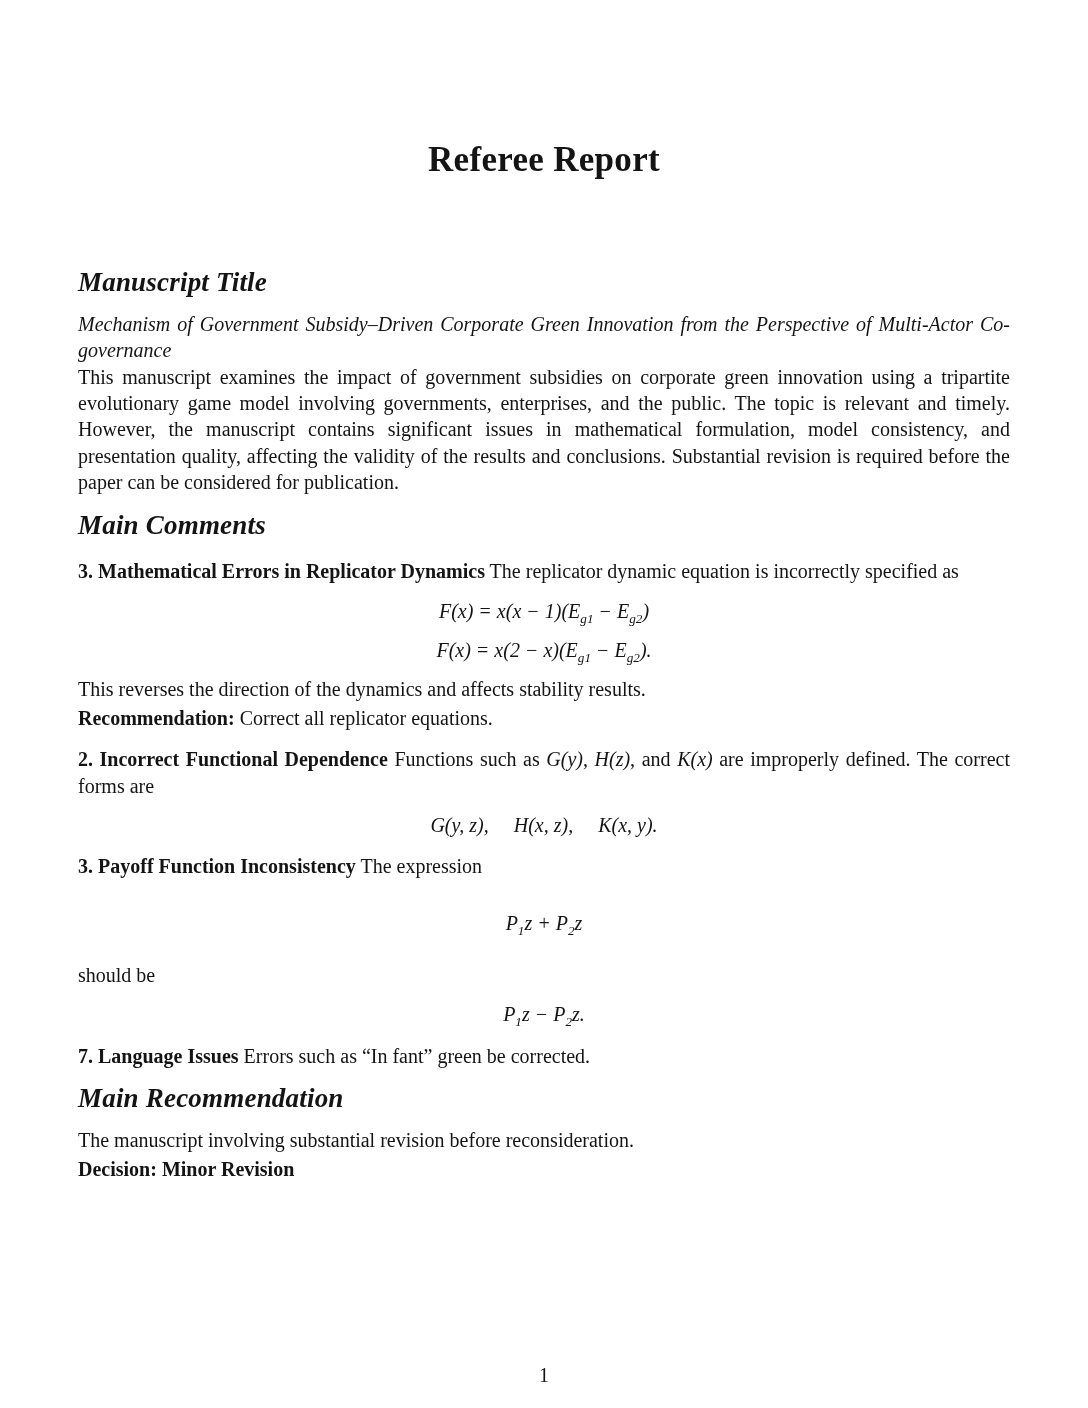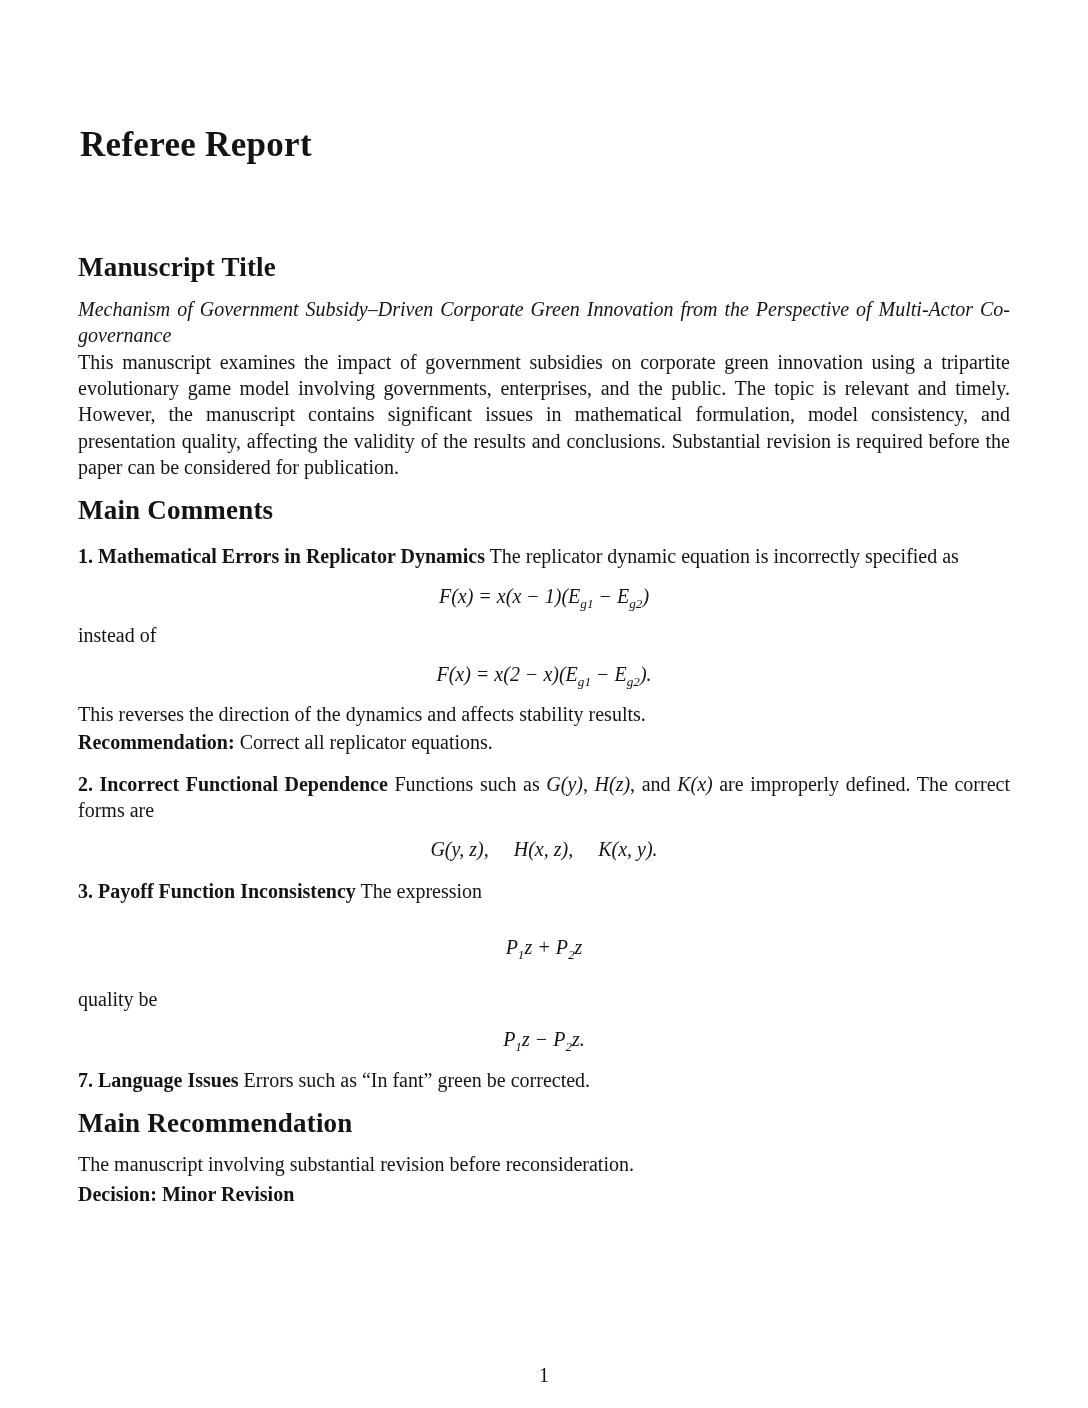--- a/index.html
+++ b/index.html
@@ -11,31 +11,32 @@
     background: #ffffff;
     color: #141414;
     font-family: "Liberation Serif", "DejaVu Serif", serif;
     font-size: 20px;
     line-height: 1.32;
     box-sizing: border-box;
     padding: 120px 78px 0 78px;
     overflow: hidden;
   }
   .doc-title {
-    margin: 2px;
-    text-align: left;
+    margin: 17px;
+    text-align: center;
     font-size: 35px;
     font-weight: 700;
     letter-spacing: 0.3px;
   }
   h2.section {
     font-size: 27px;
     font-weight: 700;
     margin: 12px 0 10px 0;
     letter-spacing: 0.2px;
+    font-style: italic;
   }
   h2.section.first { margin-top: 82px; }
   p { margin: 0; text-align: justify; }
   p.item { margin-top: 15px; }
   .manuscript-title { font-style: italic; }
   .item-label { font-weight: 700; }
   .mi { font-style: italic; }
   .equation {
     text-align: center;
     font-style: italic;
@@ -63,40 +64,39 @@
 <div class="page">
 
   <h1 class="doc-title">Referee Report</h1>
 
   <h2 class="section first">Manuscript Title</h2>
   <p class="manuscript-title">Mechanism of Government Subsidy–Driven Corporate Green Innovation from the Perspective of Multi-Actor Co-governance</p>
   <p class="body-par">This manuscript examines the impact of government subsidies on corporate green innovation using a tripartite evolutionary game model involving governments, enterprises, and the public. The topic is relevant and timely. However, the manuscript contains significant issues in mathematical formulation, model consistency, and presentation quality, affecting the validity of the results and conclusions. Substantial revision is required before the paper can be considered for publication.</p>
 
   <h2 class="section">Main Comments</h2>
 
-  <p class="item"><b class="item-label">1. Mathematical Errors in Replicator Dynamics</b><span> The replicator dynamic equation is incorrectly specified as</span></p>
+  <p class="item"><b class="item-label">3. Mathematical Errors in Replicator Dynamics</b><span> The replicator dynamic equation is incorrectly specified as</span></p>
 
   <div class="equation"><span>F(x) = x(x − 1)(E</span><sub class="eq-sub">g1</sub><span> − E</span><sub class="eq-sub">g2</sub><span>)</span></div>
 
-  <p>instead of</p>
 
   <div class="equation"><span>F(x) = x(2 − x)(E</span><sub class="eq-sub">g1</sub><span> − E</span><sub class="eq-sub">g2</sub><span>).</span></div>
 
   <p>This reverses the direction of the dynamics and affects stability results.</p>
   <p class="rec-line"><b class="item-label">Recommendation:</b><span> Correct all replicator equations.</span></p>
 
   <p class="item"><b class="item-label">2. Incorrect Functional Dependence</b><span> Functions such as </span><i class="mi">G(y)</i><span>, </span><i class="mi">H(z)</i><span>, and </span><i class="mi">K(x)</i><span> are improperly defined. The correct forms are</span></p>
 
   <div class="equation"><span>G(y, z),  H(x, z),  K(x, y).</span></div>
 
   <p class="item"><b class="item-label">3. Payoff Function Inconsistency</b><span> The expression</span></p>
 
   <div class="equation loose"><span>P</span><sub class="eq-sub">1</sub><span>z + P</span><sub class="eq-sub">2</sub><span>z</span></div>
 
-  <p>quality be</p>
+  <p>should be</p>
 
   <div class="equation"><span>P</span><sub class="eq-sub">1</sub><span>z − P</span><sub class="eq-sub">2</sub><span>z.</span></div>
 
   <p class="item"><b class="item-label">7. Language Issues</b><span> Errors such as “In fant” green be corrected.</span></p>
 
   <h2 class="section">Main Recommendation</h2>
   <p>The manuscript involving substantial revision before reconsideration.</p>
   <p class="decision-line">Decision: Minor Revision</p>
 
   <div class="page-number">1</div>

